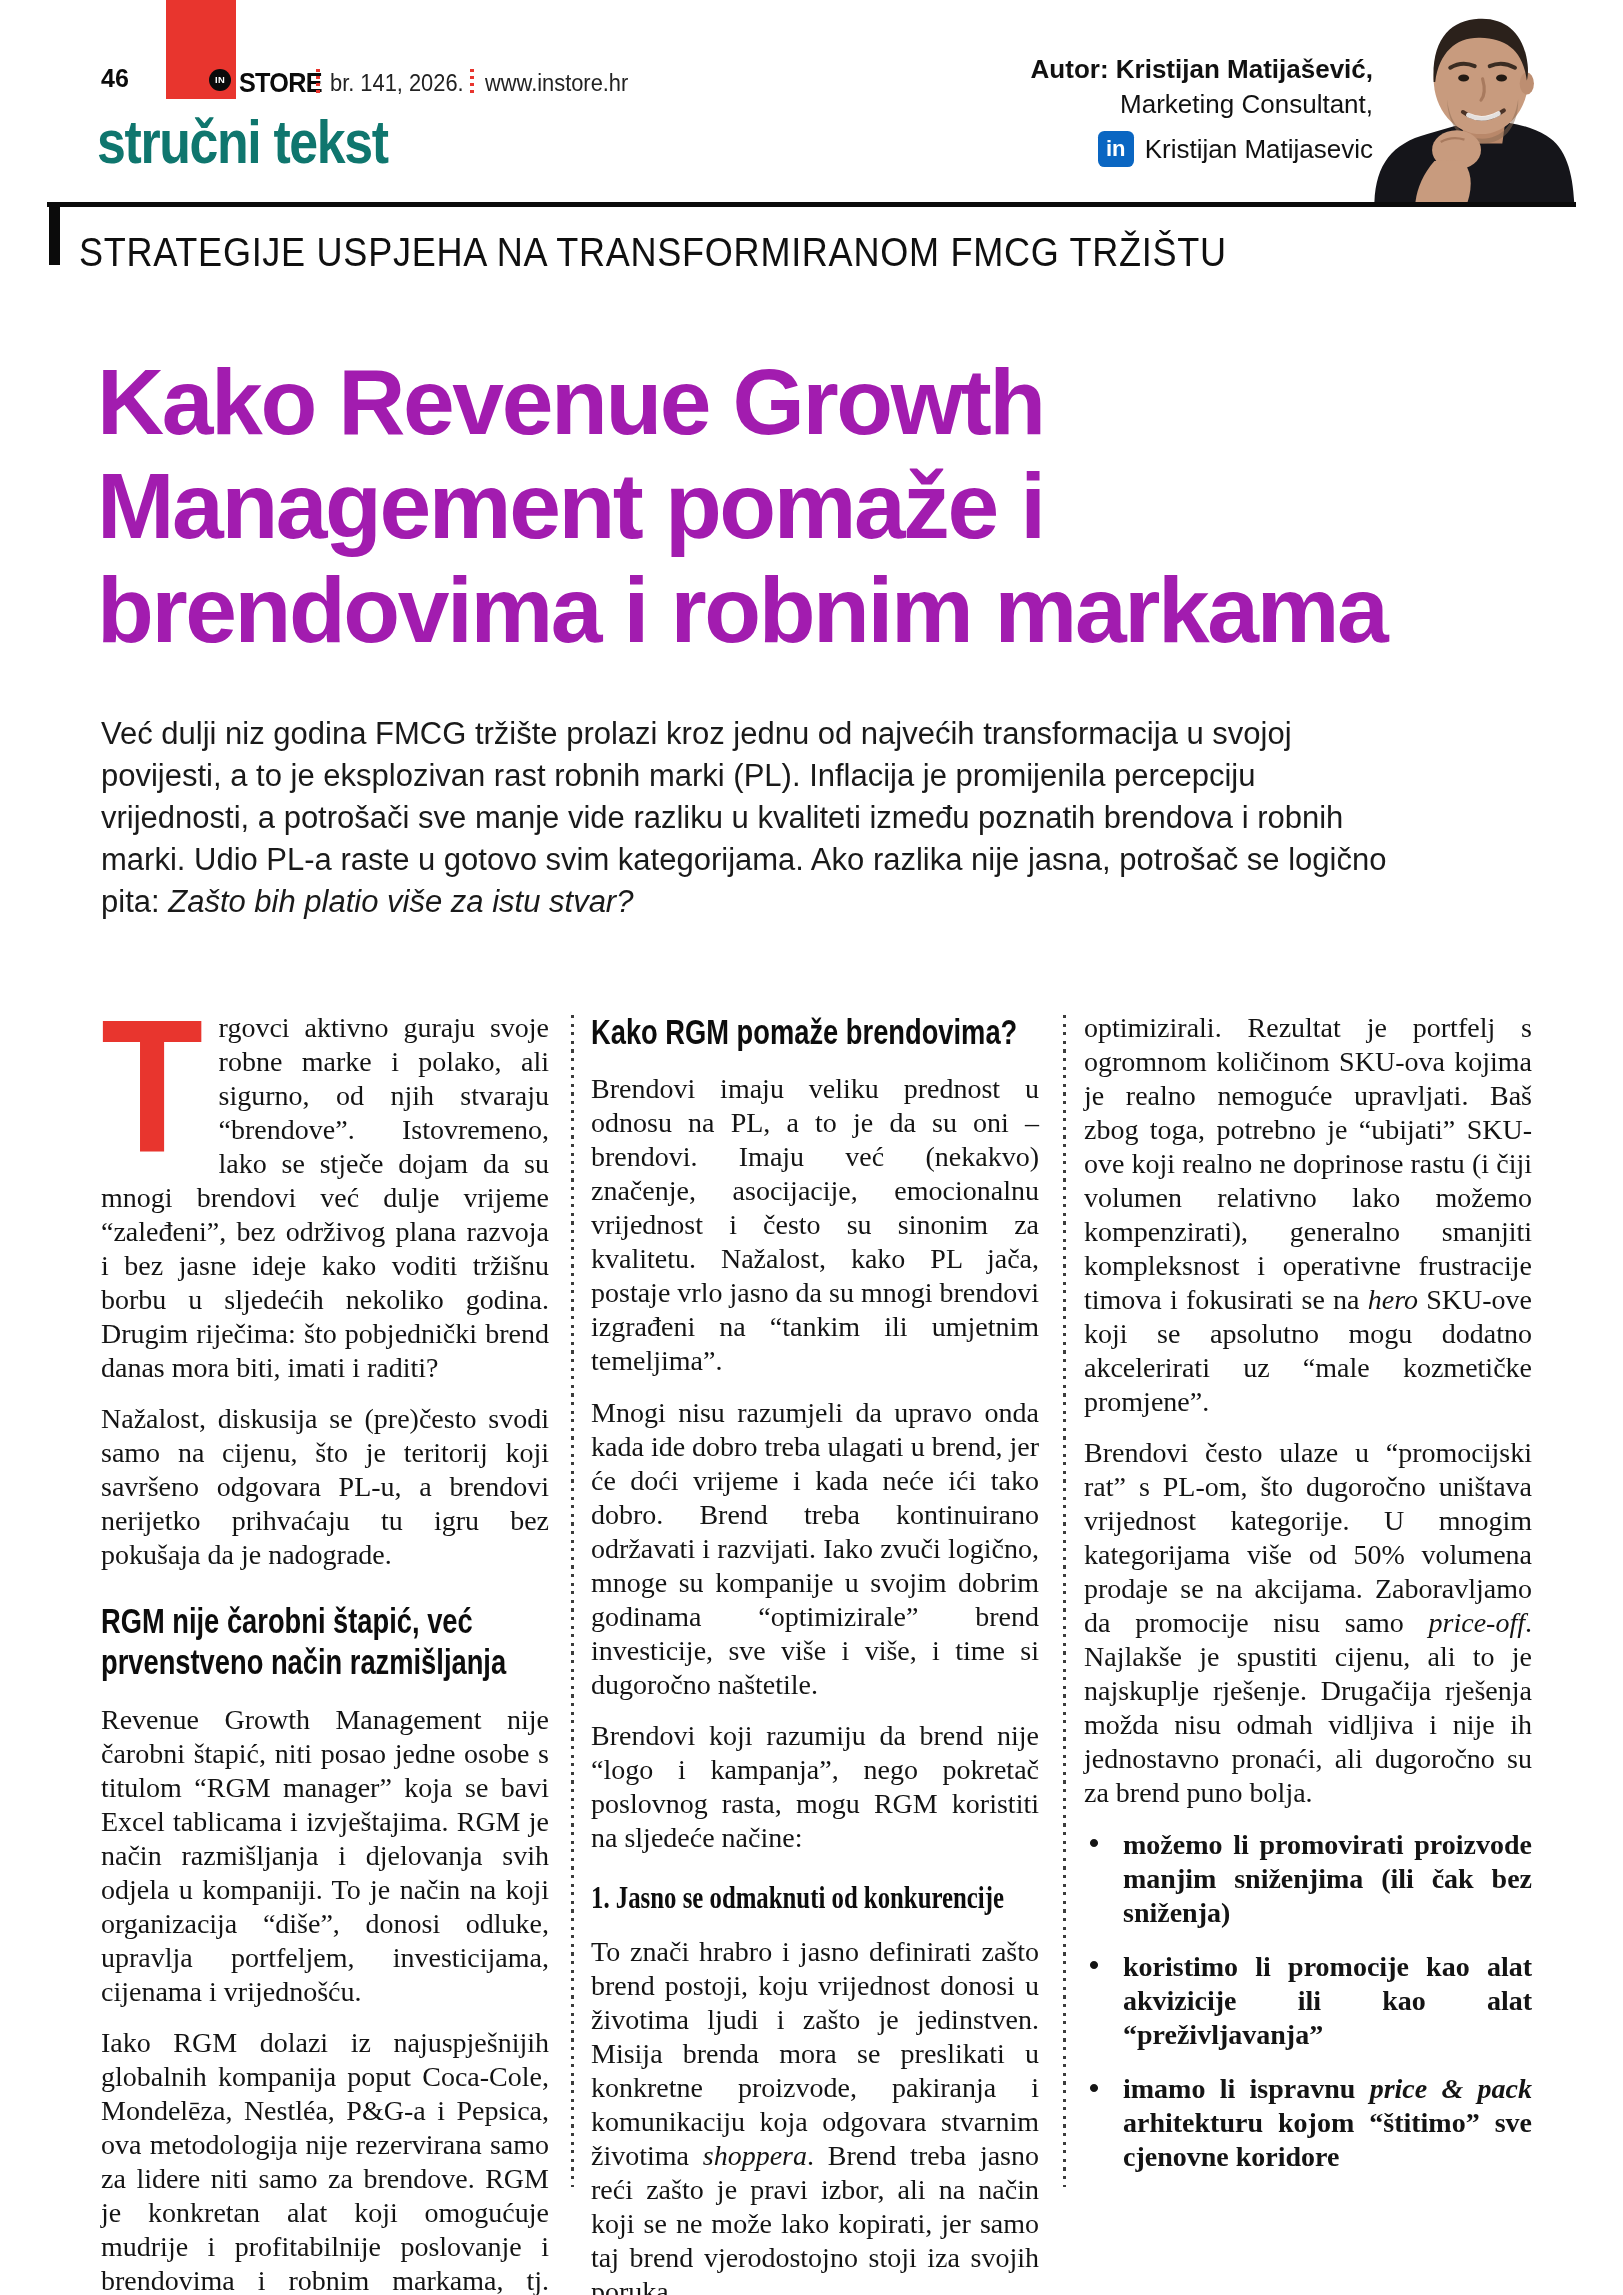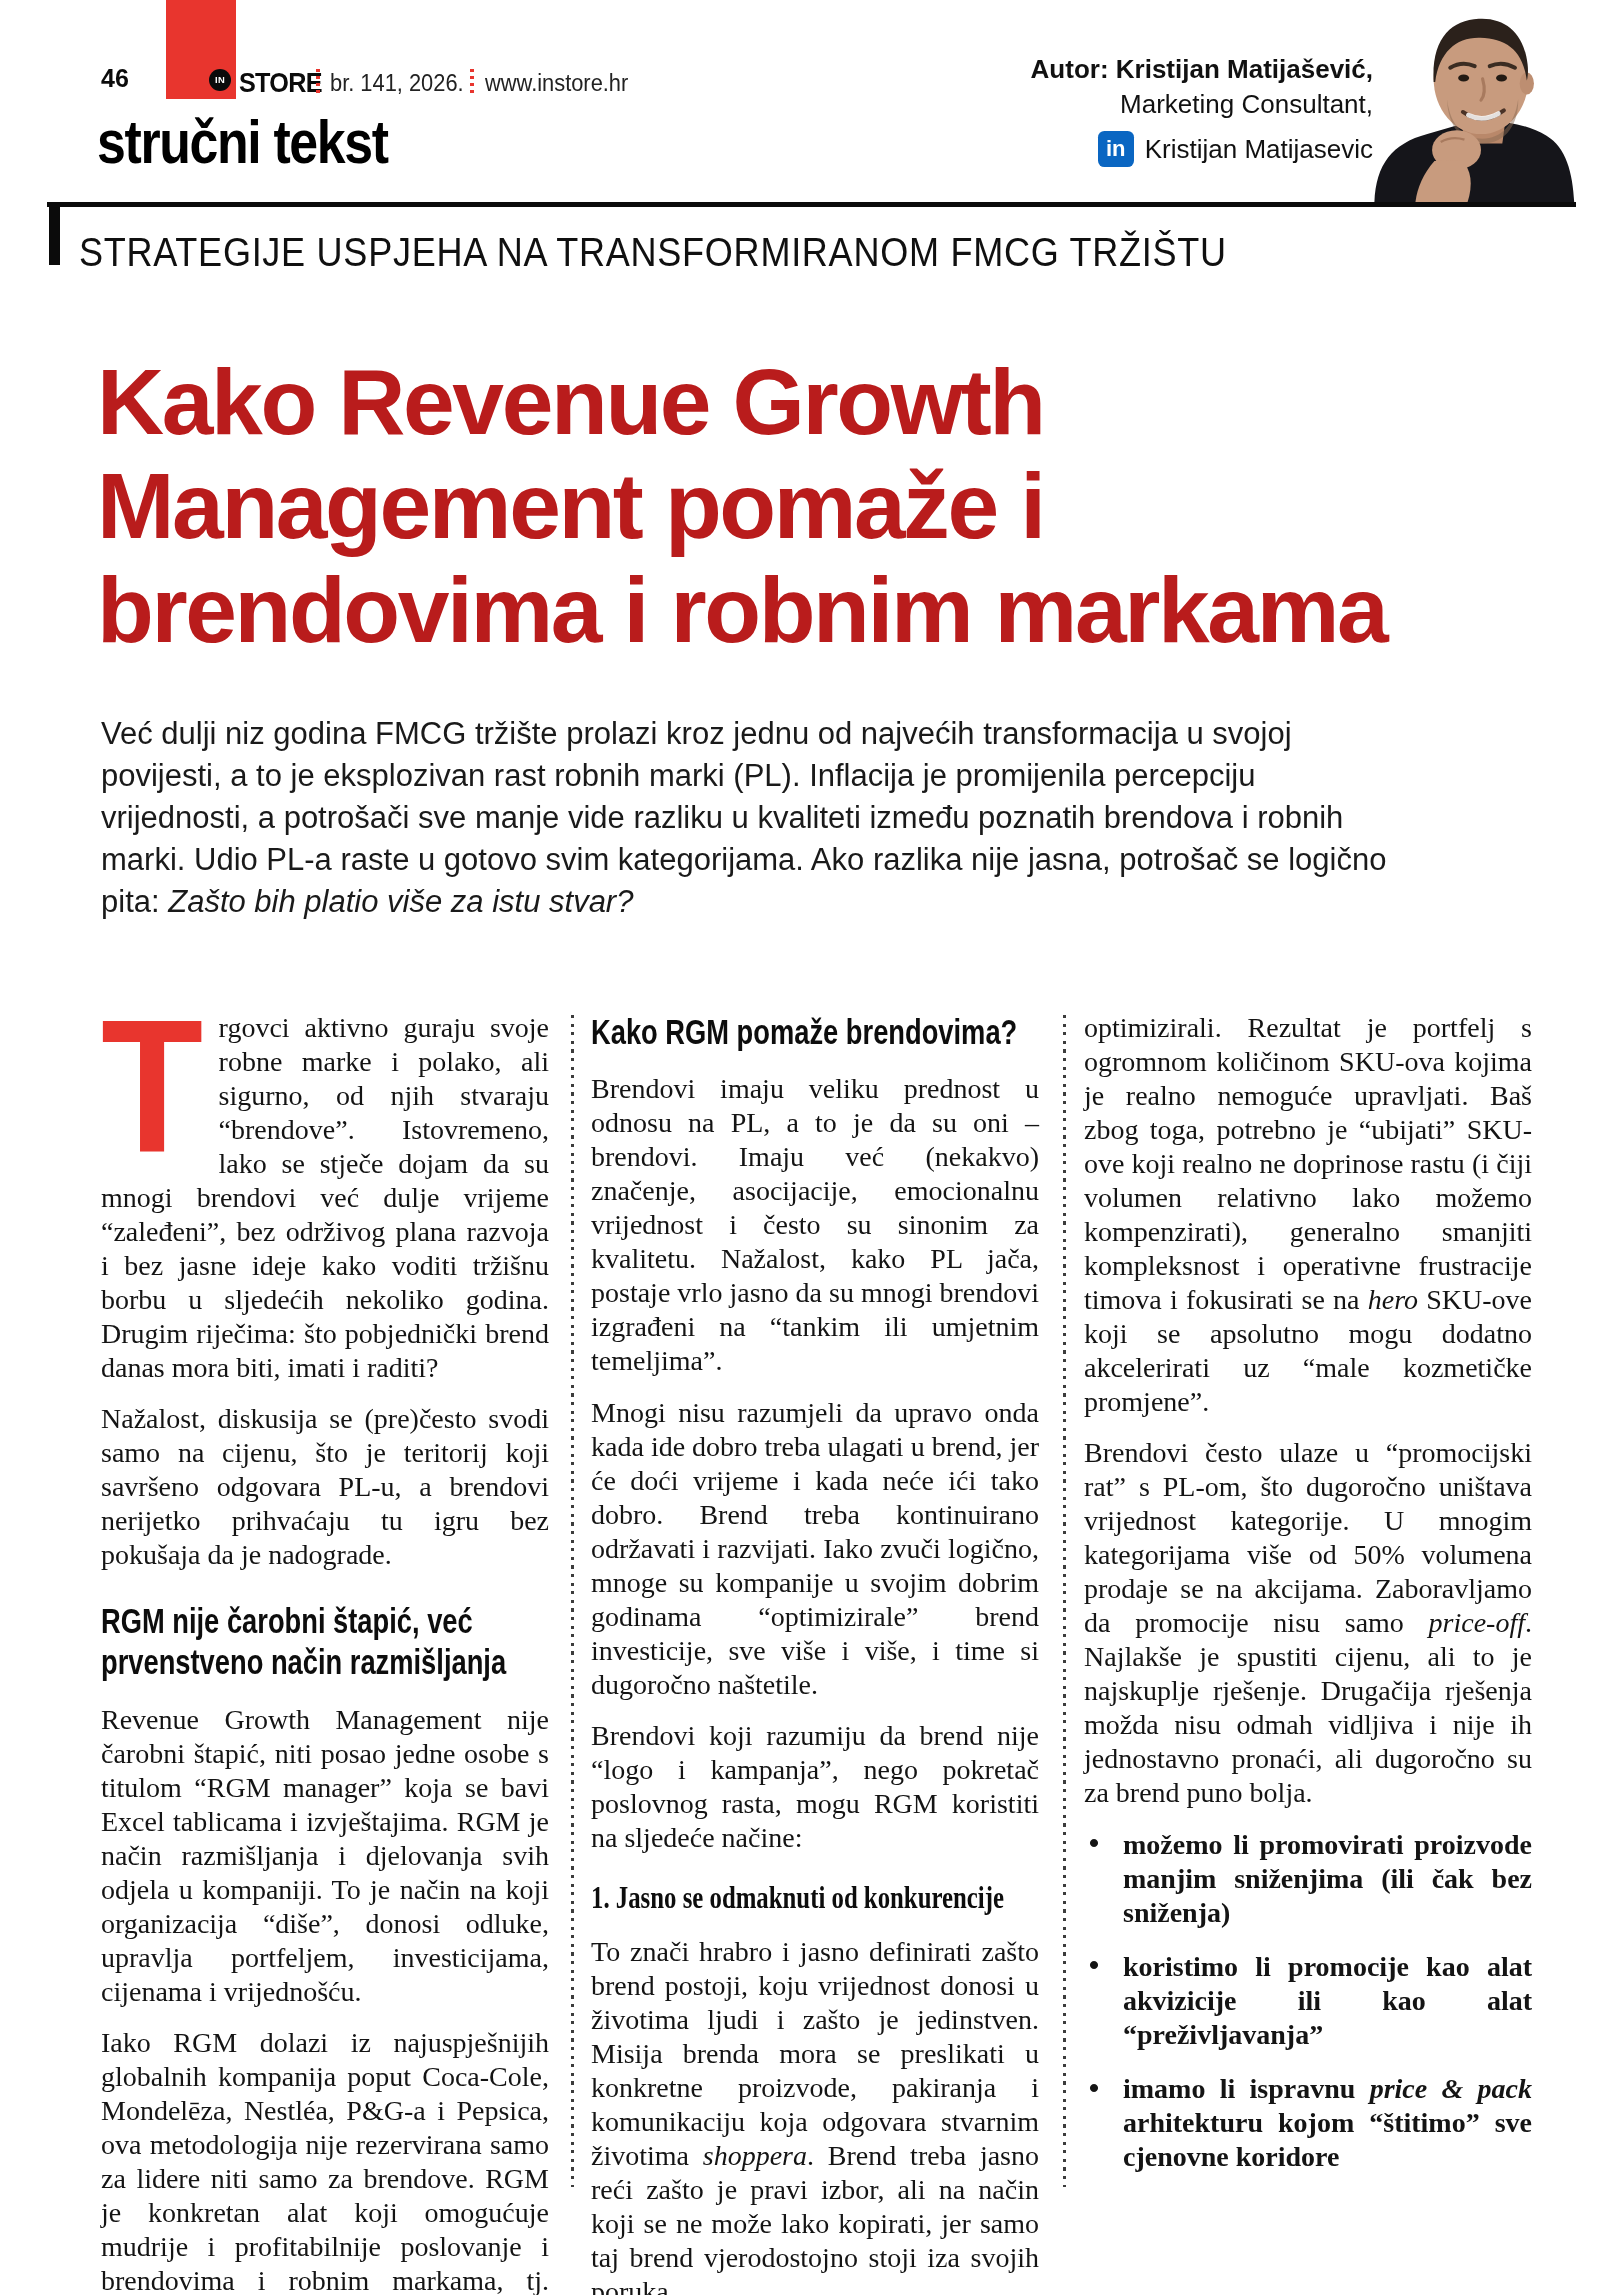--- a/index.html
+++ b/index.html
@@ -16,21 +16,21 @@
                  letter-spacing:-0.8px;color:#0b0b0b;transform:scaleX(.9);transform-origin:left top;}
   .red-dots{position:absolute;top:69px;width:3.9px;height:25px;
             background:repeating-linear-gradient(to bottom,var(--red) 0 3.1px,transparent 3.1px 7px);}
   .red-dots.sep1{left:316px;}
   .red-dots.sep2{left:470px;}
   .hdr-small{position:absolute;top:72px;font:400 23px/1 "Liberation Sans",sans-serif;color:#222;
              transform:scaleX(.95);transform-origin:left top;white-space:nowrap;}
   .issue{left:330px;}
   .website{left:485px;}
   .section-label{position:absolute;left:97px;top:112px;font:700 61px/1 "Liberation Sans",sans-serif;
-                 color:#000000;letter-spacing:-1.6px;}
+                 color:#0f766e;letter-spacing:-1.6px;}
   .section-label .cond{display:inline-block;transform:scaleX(.85);transform-origin:left top;white-space:nowrap;}
 
   .author{position:absolute;right:250px;top:52px;text-align:right;
           font:400 26px/35px "Liberation Sans",sans-serif;color:#111;margin-left:47px;}
   .author .bold{font-weight:700;}
   .author .li-row{display:flex;justify-content:flex-end;align-items:center;gap:11px;margin-top:9.4px;}
   .li-icon{width:36px;height:36px;border-radius:6.3px;background:var(--liblue);color:#fff;
            font:700 22px/36px "Liberation Sans",sans-serif;text-align:center;}
 
   .photo{position:absolute;left:1368px;top:3.1px;width:245px;height:199px;}
@@ -38,21 +38,21 @@
 
   .header-rule{position:absolute;left:47px;top:202px;width:1529px;height:4.7px;background:#0b0b0b;}
 
   
   .kicker-bar{position:absolute;left:49px;top:206px;width:11px;height:59px;background:#0b0b0b;}
   .kicker{position:absolute;left:79px;top:232px;font:400 41px/1 "Liberation Sans",sans-serif;color:#101010;}
   .kicker .cond{display:inline-block;transform:scaleX(.88);transform-origin:left top;white-space:nowrap;letter-spacing:0.8px;}
 
   
   .title{position:absolute;left:97px;top:350px;font:700 93px/104px "Liberation Sans",sans-serif;
-         color:#b91c1c;letter-spacing:-2.4px;}
+         color:#a21caf;letter-spacing:-2.4px;}
   .title div{white-space:nowrap;}
   .lead{position:absolute;left:101px;top:713px;font:400 31px/42px "Liberation Sans",sans-serif;color:#1a1a1a;}
   .lead div{white-space:nowrap;}
   .i{font-style:italic;}
 
   
   .col{position:absolute;top:1011px;width:448px;font:400 28px/34px "Liberation Serif",serif;
        text-align:justify;color:#141414;}
   .col-1{left:101px;} .col-2{left:591px;} .col-3{left:1084px;}
   .col-divider{position:absolute;top:1015px;width:3.1px;height:1172px;

